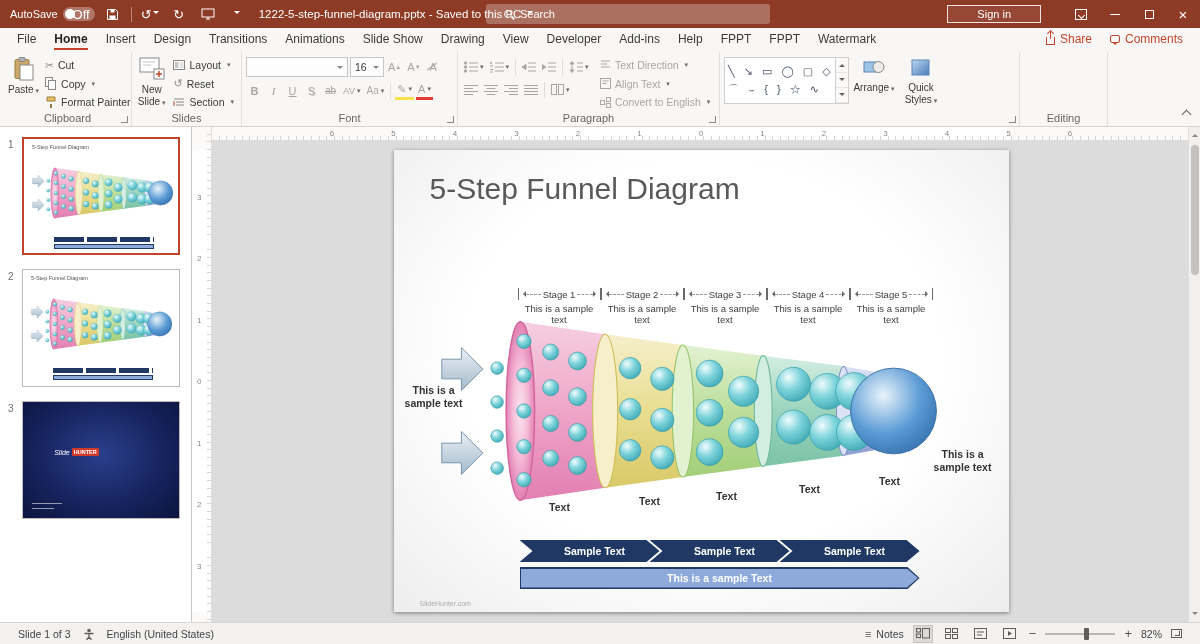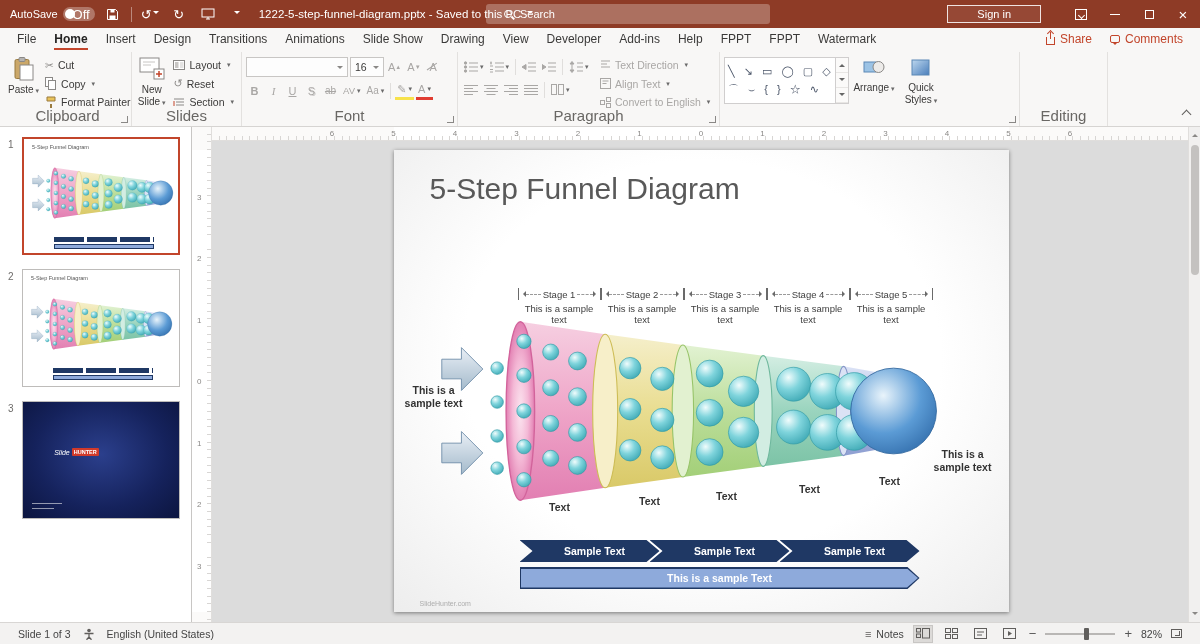--- a/index.html
+++ b/index.html
@@ -32,21 +32,21 @@
   .mb-right{margin-left:auto;display:flex;align-items:center;margin-right:8px;color:var(--accent,#C2452B)}
   .mb-itm{display:flex;align-items:center;gap:5px;padding:0 9px;cursor:pointer}
   .ic-share{width:9px;height:8px;border:1.2px solid var(--accent,#C2452B);border-top:none;position:relative;margin-top:4px}
   .ic-share::before{content:"";position:absolute;left:3px;top:-5px;width:1.2px;height:7px;background:var(--accent,#C2452B)}
   .ic-share::after{content:"";position:absolute;left:1.2px;top:-6px;width:4px;height:4px;border-left:1.2px solid var(--accent,#C2452B);border-top:1.2px solid var(--accent,#C2452B);transform:rotate(45deg)}
   .ic-bub{width:10px;height:8px;border:1.2px solid var(--accent,#C2452B);border-radius:2px;position:relative}
   .ic-bub::after{content:"";position:absolute;left:2px;bottom:-5px;border:2.5px solid transparent;border-top-color:var(--accent,#C2452B)}
   
   .ribbon{position:absolute;top:50px;left:0;right:0;height:77px;background:#F8F7F6;border-bottom:1px solid #D6D4D2;display:flex;align-items:stretch;padding:2px 2px 0 4px;z-index:28}
   .rgroup{position:relative;border-right:1px solid #E3E1DF;padding:2px 4px 15px 4px;display:flex;gap:3px;flex:none}
-  .rg-label{position:absolute;bottom:2px;left:0;right:0;text-align:center;font-size:15px;color:#696764;pointer-events:none}
+  .rg-label{position:absolute;bottom:2px;left:0;right:0;text-align:center;font-size:11px;color:#696764;pointer-events:none}
   .launcher{position:absolute;right:3px;bottom:3px;width:7px;height:7px;border-right:1.3px solid #8A8886;border-bottom:1.3px solid #8A8886;cursor:pointer}
   .bigbtn{width:44px;display:flex;flex-direction:column;align-items:center;padding-top:3px;gap:3px;font-size:10px;color:#3B3A39;text-align:center;cursor:pointer}
   .bigbtn .lbl{line-height:1.15}
   .smallcol{display:flex;flex-direction:column;gap:1px;padding-top:2px}
   .smallbtn{display:flex;align-items:center;gap:4px;font-size:10.5px;color:#3B3A39;height:19px;padding:0 3px;white-space:nowrap;cursor:pointer}
   .dd::after{content:"▾";font-size:7px;color:#6a6a6a;margin-left:2px}
   .dis,.dis *{color:#A9A7A5!important}
   .dis svg *{stroke:#A9A7A5}
   .rows{display:flex;flex-direction:column;gap:4px;padding-top:3px}
   .rrow{display:flex;align-items:center;gap:2px}

